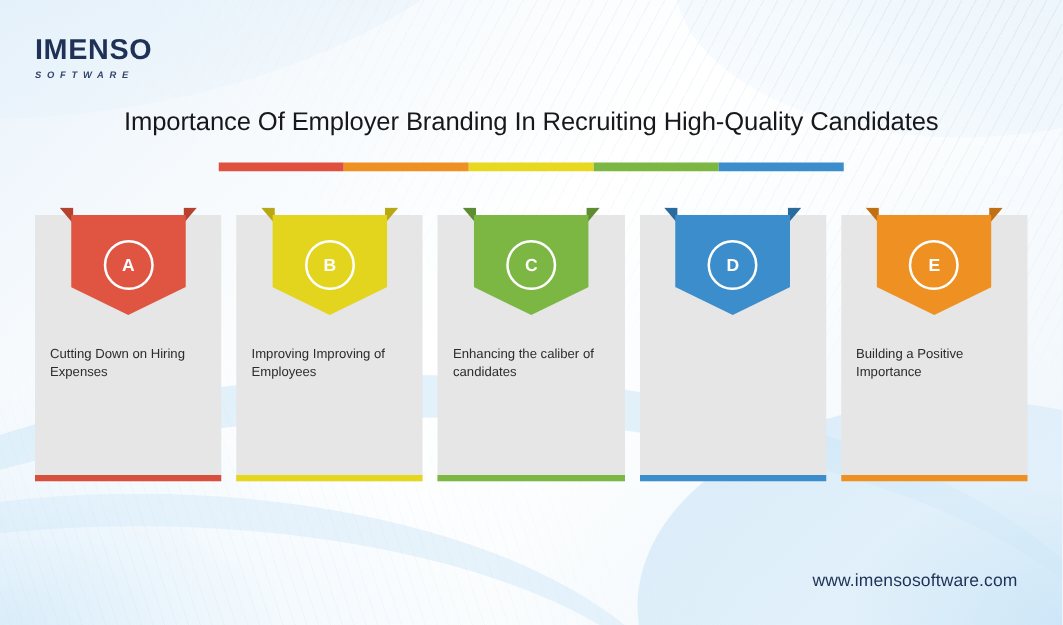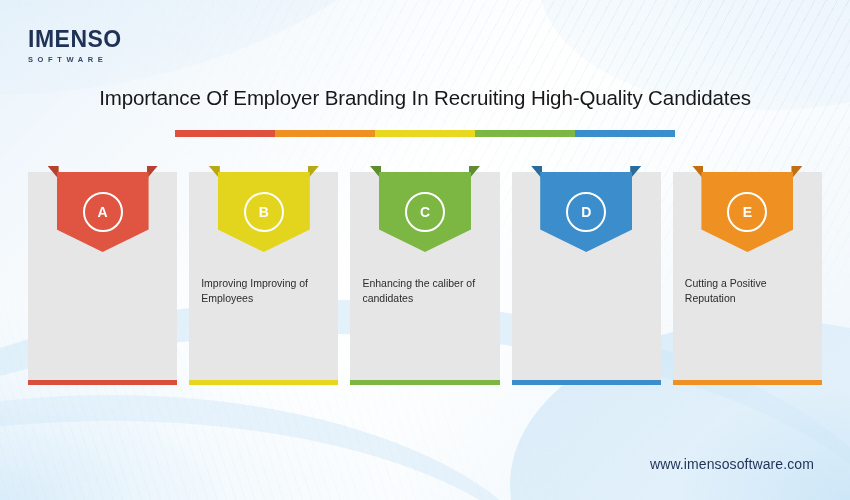--- a/index.html
+++ b/index.html
@@ -119,20 +119,21 @@
     color: #1f3256;
     display: block;
   }
   .logo-sub {
     display: block;
     margin-top: 5px;
     font-size: 7.5px;
     font-weight: 600;
     letter-spacing: 4.6px;
     color: #33456a;
+    font-style: italic;
   }
 
   
   .title {
     position: absolute;
     left: 0; right: 0;
     top: 86px;
     text-align: center;
     font-size: 20.5px;
     font-weight: 400;
@@ -280,20 +281,21 @@
   <div class="cards">
       <div class="card">
         <div class="ribbon-wrap">
           <div class="ribbon-tab left" style="background: rgb(182, 65, 47);"></div>
           <div class="ribbon-tab right" style="background: rgb(182, 65, 47);"></div>
           <div class="ribbon-body" style="background: rgb(224, 85, 66);"></div>
           <div class="ribbon-circle">
             <span class="ribbon-letter">A</span>
           </div>
         </div>
+        <div class="card-label">Cutting Down on Hiring Expenses</div>
         <div class="card-bottom-bar" style="background: rgb(217, 79, 61);"></div>
       </div>
       <div class="card">
         <div class="ribbon-wrap">
           <div class="ribbon-tab left" style="background: rgb(184, 169, 20);"></div>
           <div class="ribbon-tab right" style="background: rgb(184, 169, 20);"></div>
           <div class="ribbon-body" style="background: rgb(227, 212, 30);"></div>
           <div class="ribbon-circle">
             <span class="ribbon-letter">B</span>
           </div>
@@ -326,20 +328,20 @@
       </div>
       <div class="card">
         <div class="ribbon-wrap">
           <div class="ribbon-tab left" style="background: rgb(194, 111, 19);"></div>
           <div class="ribbon-tab right" style="background: rgb(194, 111, 19);"></div>
           <div class="ribbon-body" style="background: rgb(239, 144, 34);"></div>
           <div class="ribbon-circle">
             <span class="ribbon-letter">E</span>
           </div>
         </div>
-        <div class="card-label">Cutting a Positive Reputation</div>
+        <div class="card-label">Building a Positive Importance</div>
         <div class="card-bottom-bar" style="background: rgb(239, 144, 34);"></div>
       </div>
     </div>
 
   <div class="footer-url">www.imensosoftware.com</div>
 
 </div>
 
 </body></html>

